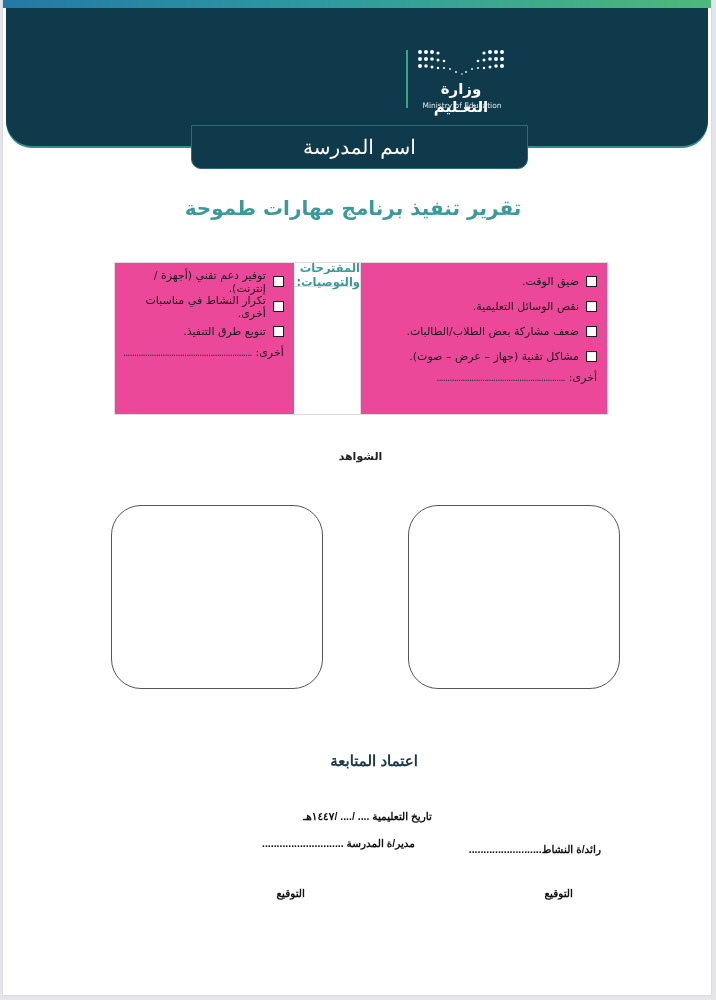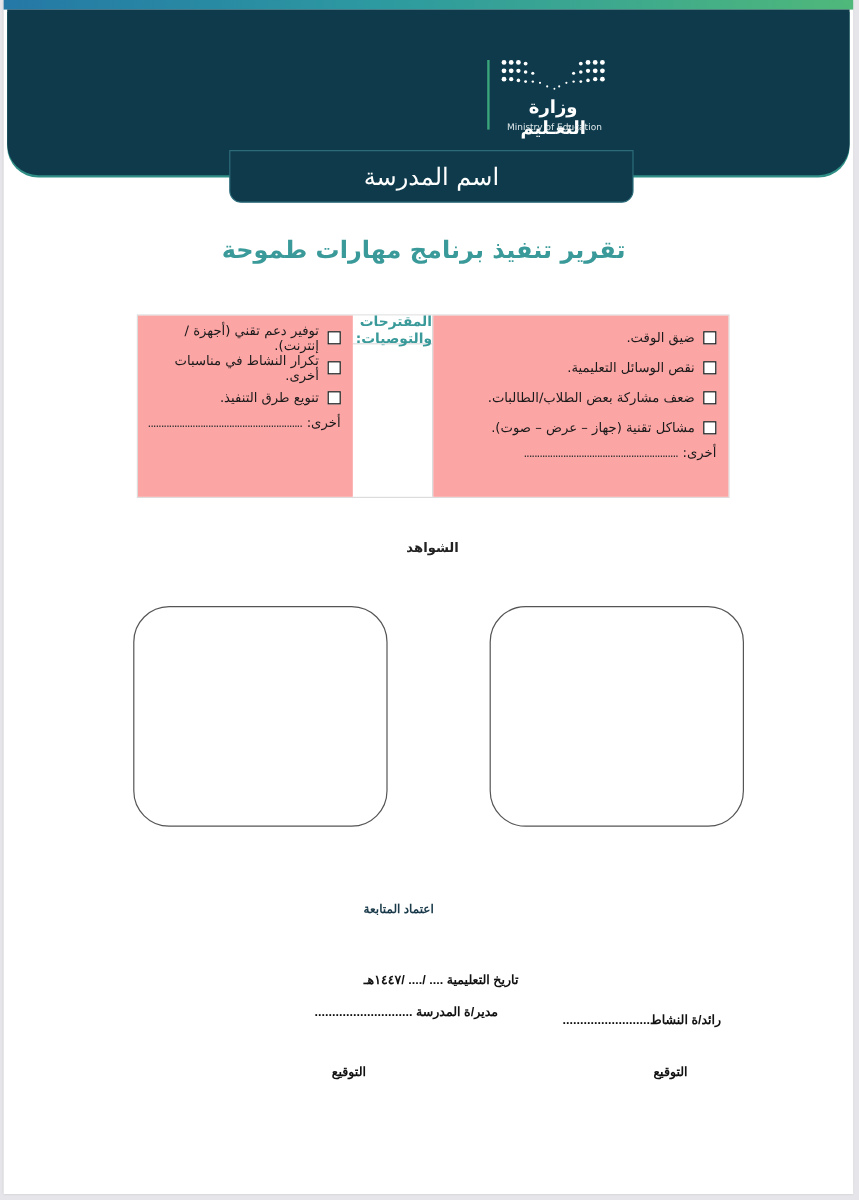--- a/index.html
+++ b/index.html
@@ -62,21 +62,21 @@
     }
     .col { width: 50%; height: 100%; display: flex; flex-direction: row; }
     .col + .col { border-right: 1px solid #dcdcdc; }
     .col-head {
       height: 24px; background: #ffffff; border-bottom: 1px solid #dcdcdc;
       color: #3a9a9a; font-size: 11.5px; font-weight: bold;
       padding-right: 12px; display: flex; align-items: center;
     }
     .col-head.center { justify-content: center; padding-right: 0; }
     .col-body {
-      flex: 1; background: #fca5a5; padding: 6px 10px 0 8px;
+      flex: 1; background: #ec4899; padding: 6px 10px 0 8px;
       font-size: 11px; color: #1a1a1a; text-align: right;
     }
     .item {
       display: flex; align-items: center; height: 25px;
     }
     .check {
       width: 11px; height: 11px; border: 1.2px solid #1a1a1a; background: #fff;
       margin-left: 7px; flex-shrink: 0;
     }
     .other { display: flex; align-items: baseline; margin-top: 2px; }
@@ -87,21 +87,21 @@
       font-weight: bold;
     }
     .photo-box {
       position: absolute; top: 505px; width: 212px; height: 184px;
       border: 1.4px solid #555; border-radius: 30px; background: #fff;
     }
     .photo-left { left: 108px; }
     .photo-right { left: 405px; }
     .approval {
       position: absolute; left: 300px; top: 752px; width: 115px;
-      text-align: left; direction: rtl; font-size: 10px; font-weight: bold;
+      text-align: right; direction: rtl; font-size: 15px; font-weight: bold;
       color: #1a3a4a;
       font-family: "Liberation Sans", sans-serif;
     }
     .ftext {
       position: absolute; direction: rtl; font-size: 10.5px; font-weight: bold;
       color: #111; font-family: "Liberation Sans", sans-serif; white-space: nowrap;
     }
     .followup-date { right: 279px; top: 810px; }
     .principal { right: 296px; top: 837px; }
     .leader { right: 110px; top: 843px; }

